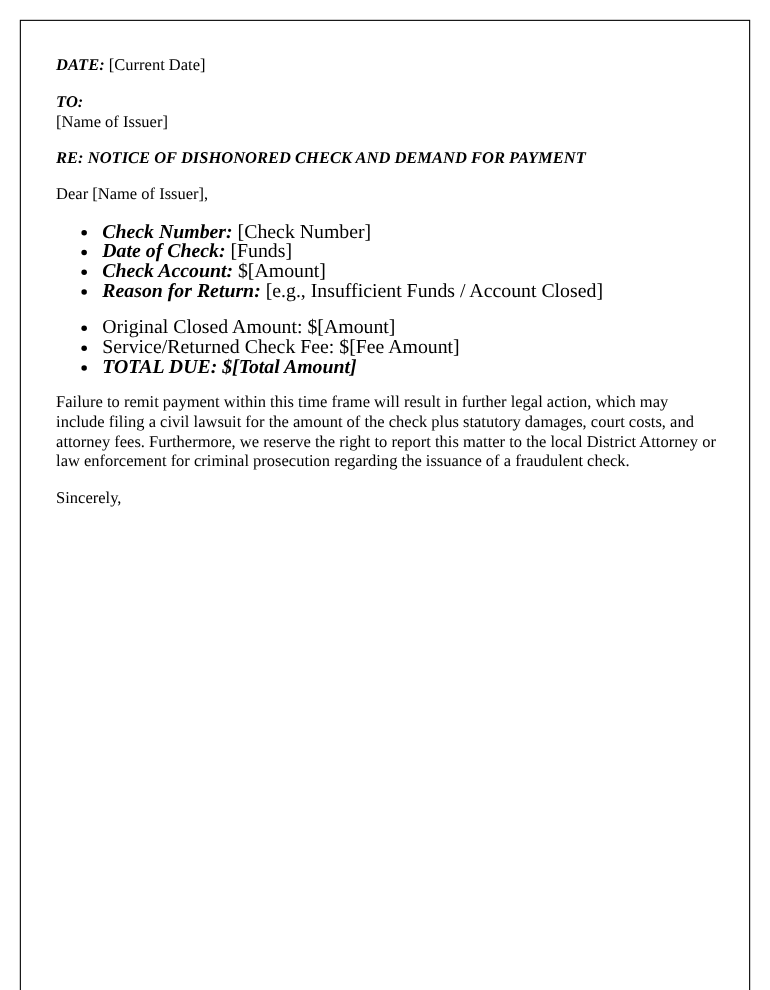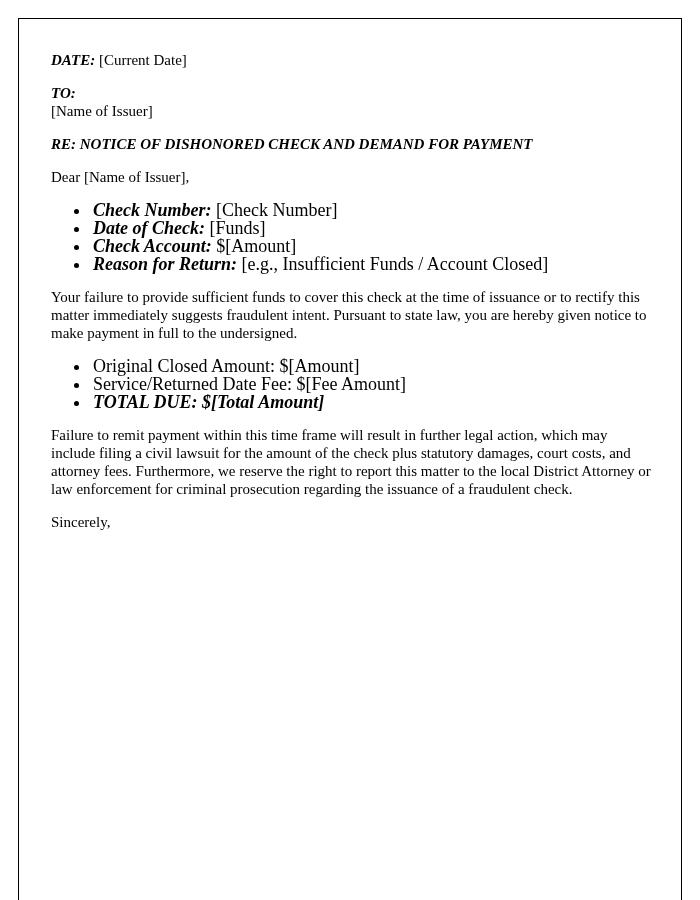--- a/index.html
+++ b/index.html
@@ -62,26 +62,25 @@
     <div class="block">Dear [Name of Issuer],</div>
 
 
     <ul class="detail-list">
       <li><span class="bold">Check Number:</span><span> [Check Number]</span></li>
       <li><span class="bold">Date of Check:</span><span> [Funds]</span></li>
       <li><span class="bold">Check Account:</span><span> $[Amount]</span></li>
       <li><span class="bold">Reason for Return:</span><span> [e.g., Insufficient Funds / Account Closed]</span></li>
     </ul>
 
-    <div class="block para">Your failure to provide sufficient funds to cover this check at the time of issuance or to rectify this matter immediately suggests fraudulent intent. Pursuant to state law, you are hereby given notice to make payment in full to the undersigned.</div>
 
 
     <ul class="detail-list">
       <li><span>Original Closed Amount: $[Amount]</span></li>
-      <li><span>Service/Returned Date Fee: $[Fee Amount]</span></li>
+      <li><span>Service/Returned Check Fee: $[Fee Amount]</span></li>
       <li><span class="bold">TOTAL DUE: $[Total Amount]</span></li>
     </ul>
 
 
     <div class="block para">Failure to remit payment within this time frame will result in further legal action, which may include filing a civil lawsuit for the amount of the check plus statutory damages, court costs, and attorney fees. Furthermore, we reserve the right to report this matter to the local District Attorney or law enforcement for criminal prosecution regarding the issuance of a fraudulent check.</div>
 
 
     <div class="block">Sincerely,</div>
 
   </div>

